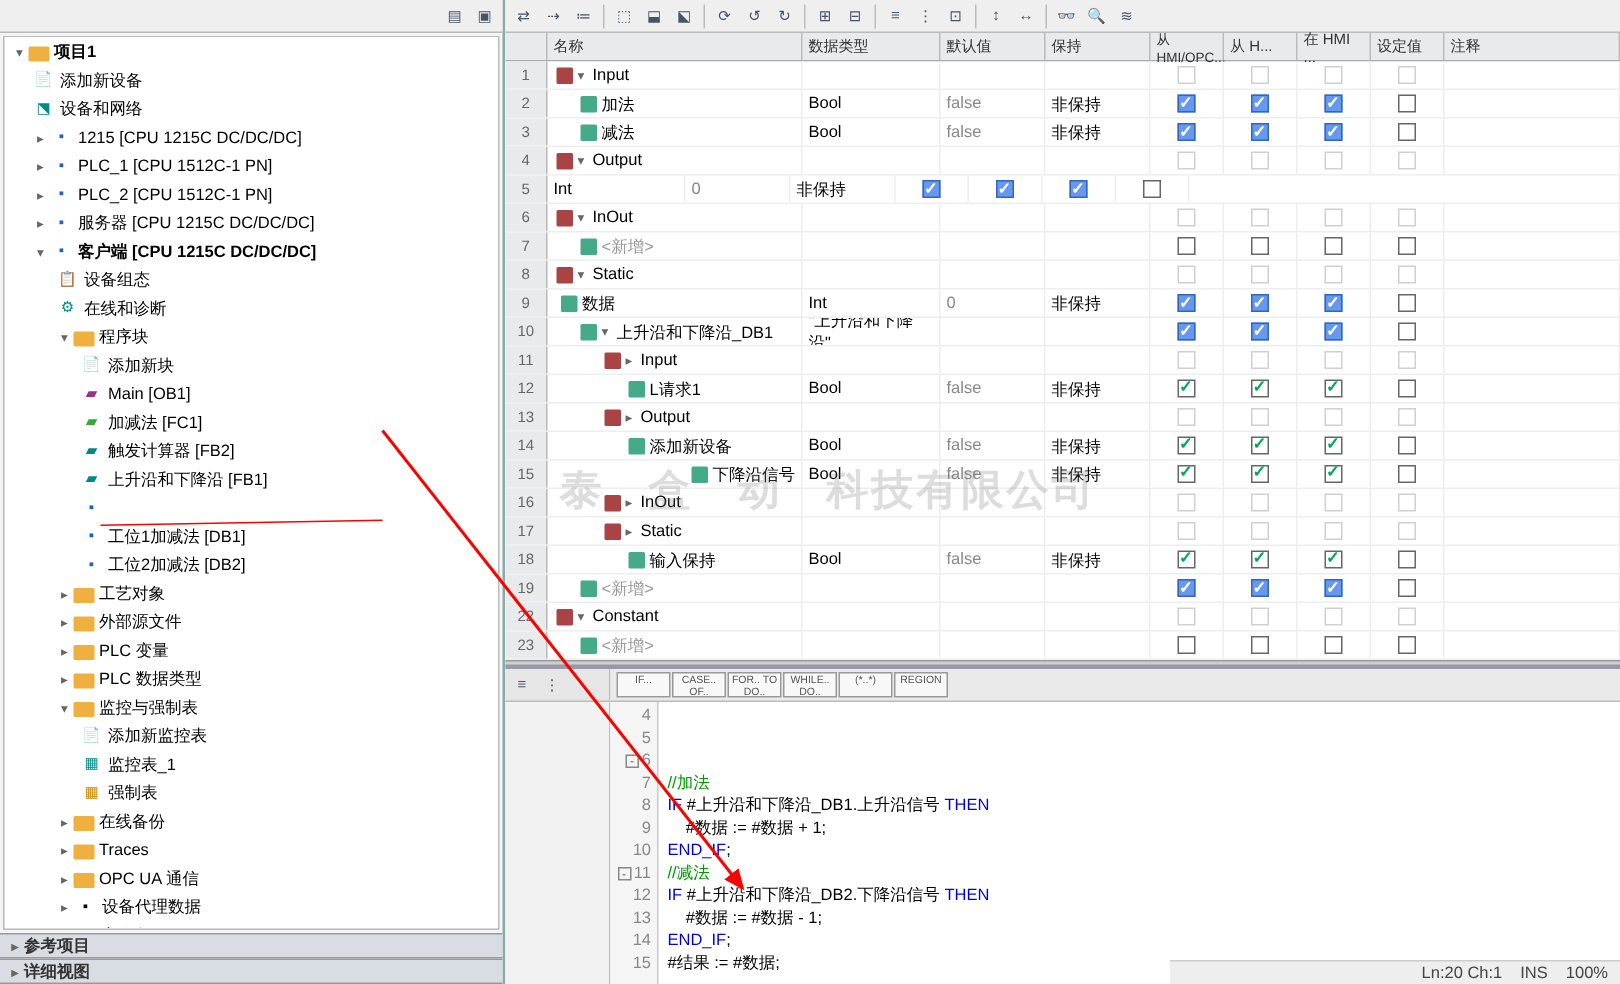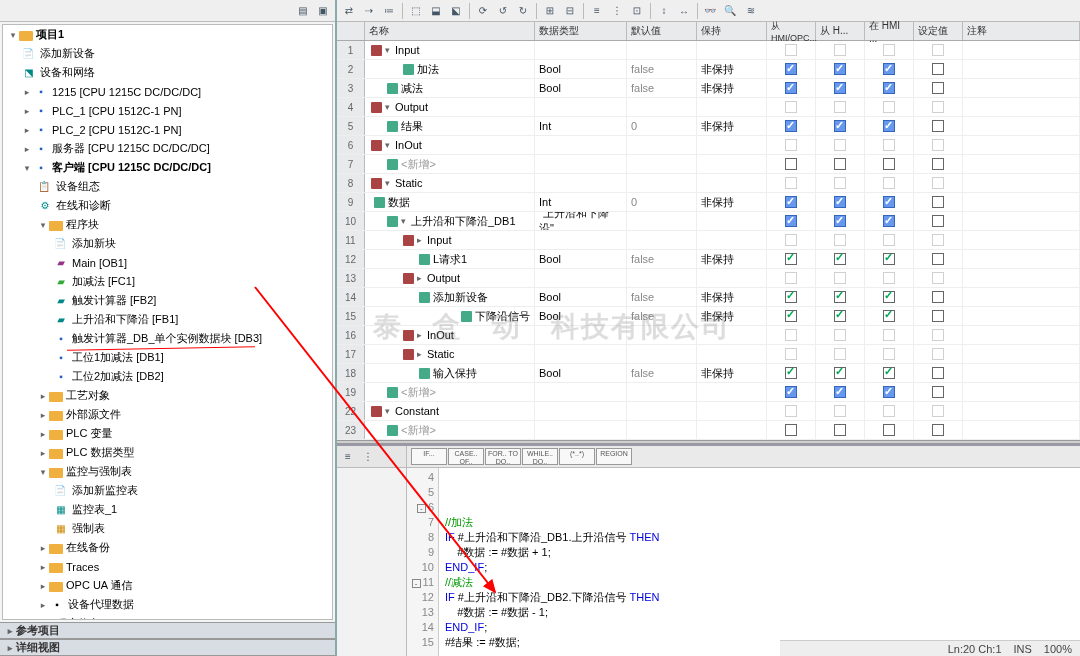--- a/index.html
+++ b/index.html
@@ -136,21 +136,20 @@
       <div class="tree-row" style="padding-left:50px">
           <span class="icn i-teal">▰</span>
           <span>触发计算器 [FB2]</span>
         </div>
       <div class="tree-row" style="padding-left:50px">
           <span class="icn i-teal">▰</span>
           <span>上升沿和下降沿 [FB1]</span>
         </div>
       <div class="tree-row underlined" style="padding-left:50px">
           <span class="icn i-blue">▪</span>
-          <span>触发计算器_DB_单个实例数据块 [DB3]</span>
         </div>
       <div class="tree-row" style="padding-left:50px">
           <span class="icn i-blue">▪</span>
           <span>工位1加减法 [DB1]</span>
         </div>
       <div class="tree-row" style="padding-left:50px">
           <span class="icn i-blue">▪</span>
           <span>工位2加减法 [DB2]</span>
         </div>
       <div class="tree-row" style="padding-left:34px">
@@ -287,21 +286,21 @@
             <div class="gc c-chk">
               <span class="cbox" style="opacity: 0.3;"></span>
             </div>
             <div class="gc c-chk">
               <span class="cbox" style="opacity: 0.3;"></span>
             </div>
             <div class="gc c-cmt"></div>
           </div>
           <div class="g-row">
             <div class="rn">2</div>
-            <div class="gc c-name" style="padding-left: 38px;">
+            <div class="gc c-name" style="padding-left: 22px;">
               <span class="decl-icon"></span>
               <span>加法</span>
             </div>
             <div class="gc c-type">Bool</div>
             <div class="gc c-def">false</div>
             <div class="gc c-keep">非保持</div>
             <div class="gc c-chk">
               <span class="cbox blue on"></span>
             </div>
             <div class="gc c-chk">
@@ -357,24 +356,20 @@
             <div class="gc c-chk">
               <span class="cbox" style="opacity: 0.3;"></span>
             </div>
             <div class="gc c-chk">
               <span class="cbox" style="opacity: 0.3;"></span>
             </div>
             <div class="gc c-cmt"></div>
           </div>
           <div class="g-row">
             <div class="rn">5</div>
-            <div class="gc c-name" style="padding-left: 22px;">
-              <span class="decl-icon"></span>
-              <span>结果</span>
-            </div>
             <div class="gc c-type">Int</div>
             <div class="gc c-def">0</div>
             <div class="gc c-keep">非保持</div>
             <div class="gc c-chk">
               <span class="cbox blue on"></span>
             </div>
             <div class="gc c-chk">
               <span class="cbox blue on"></span>
             </div>
             <div class="gc c-chk">

